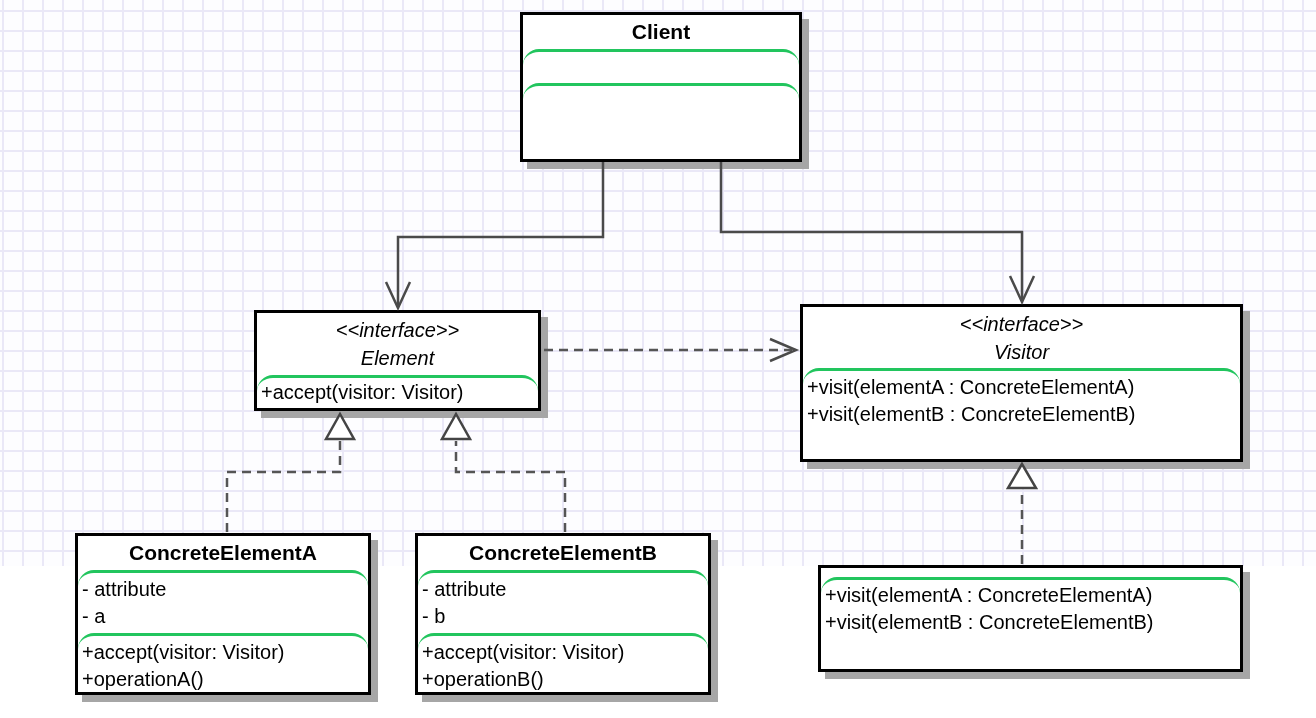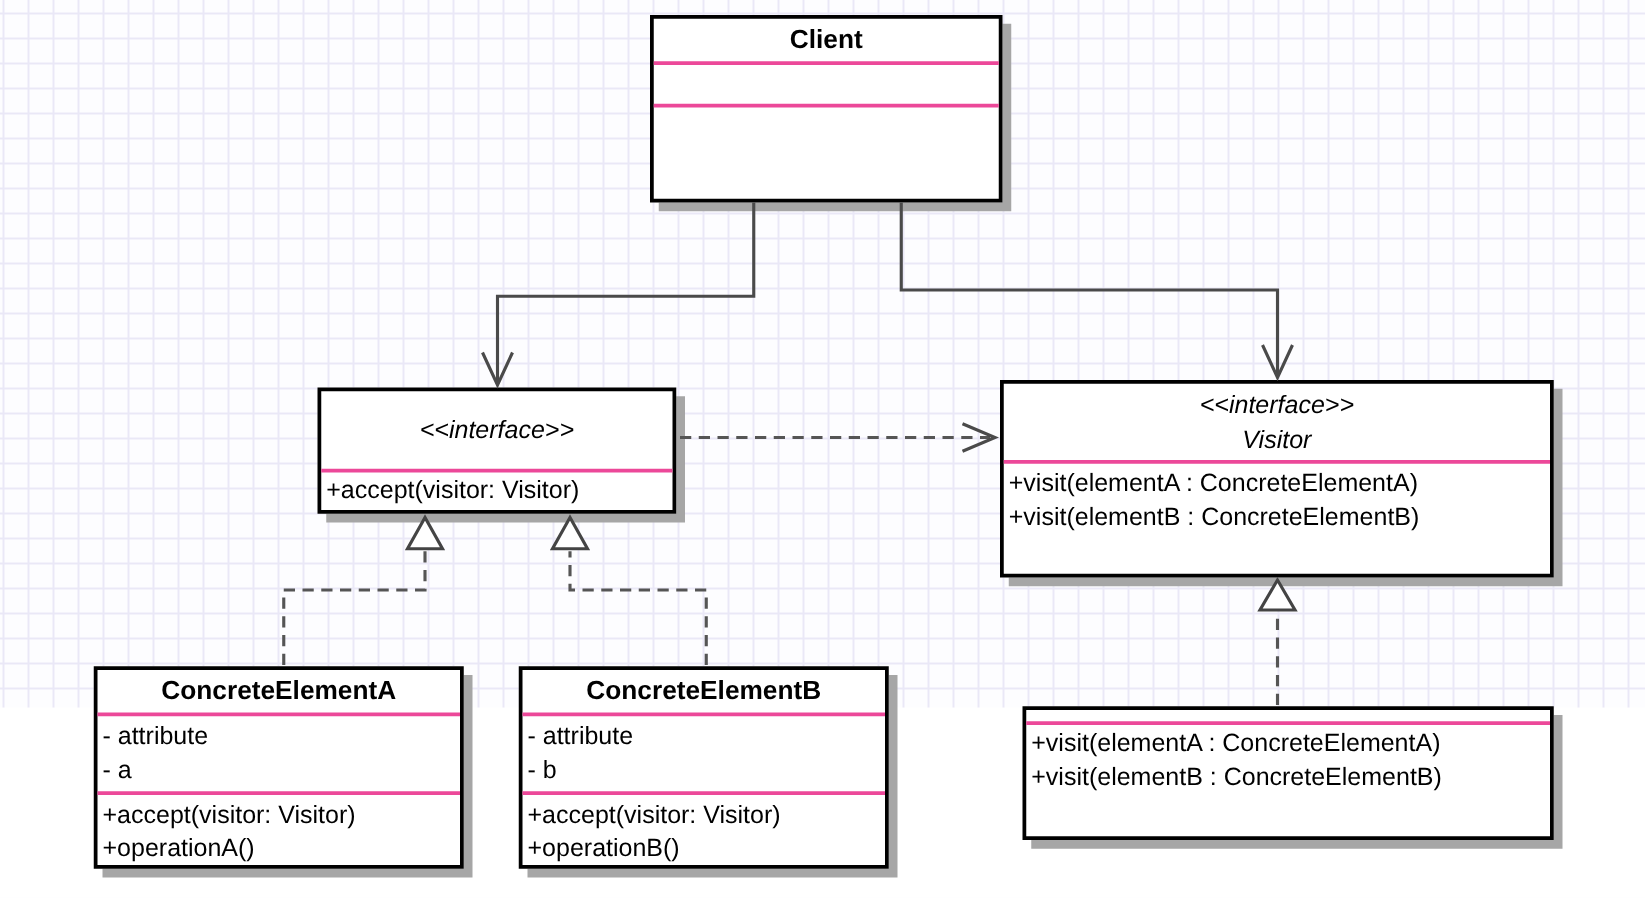--- a/index.html
+++ b/index.html
@@ -22,21 +22,21 @@
   .uml-class {
     position: absolute;
     background: #fff;
     border: 3px solid #000;
     box-shadow: 7px 7px 0 #a6a6a6;
     display: flex;
     flex-direction: column;
     z-index: 2;
   }
   .compartment { flex: 0 0 auto; overflow: hidden; }
-  .compartment + .compartment { border-top: 3px solid #ec4899; }
+  .compartment + .compartment { border-top: 3px solid #22c55e; border-radius: 16px; }
   .compartment.grow { flex: 1 1 auto; }
   .title-compartment {
     display: flex;
     flex-direction: column;
     justify-content: center;
     text-align: center;
   }
   .cls-name {
     font-weight: bold;
     font-size: 21px;
@@ -77,20 +77,21 @@
     <div class="compartment title-compartment" style="height:34px;">
       <div class="cls-name">Client</div>
     </div>
     <div class="compartment" style="height:34px;"></div>
     <div class="compartment grow"></div>
   </div>
 
   <div class="uml-class" style="left:254px; top:310px; width:287px; height:101px;">
     <div class="compartment title-compartment" style="height:62px;">
       <div class="stereotype">&lt;&lt;interface&gt;&gt;</div>
+      <div class="iface-name">Element</div>
     </div>
     <div class="compartment grow members" style="padding-top:1px;">
       <div class="member">+accept(visitor: Visitor)</div>
     </div>
   </div>
 
   <div class="uml-class" style="left:800px; top:304px; width:443px; height:158px;">
     <div class="compartment title-compartment" style="height:61px;">
       <div class="stereotype">&lt;&lt;interface&gt;&gt;</div>
       <div class="iface-name">Visitor</div>

